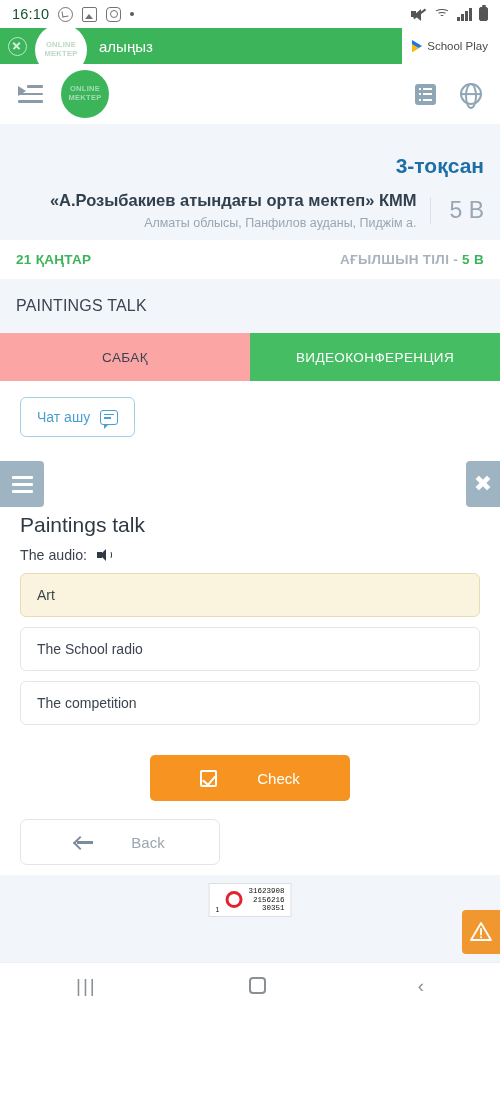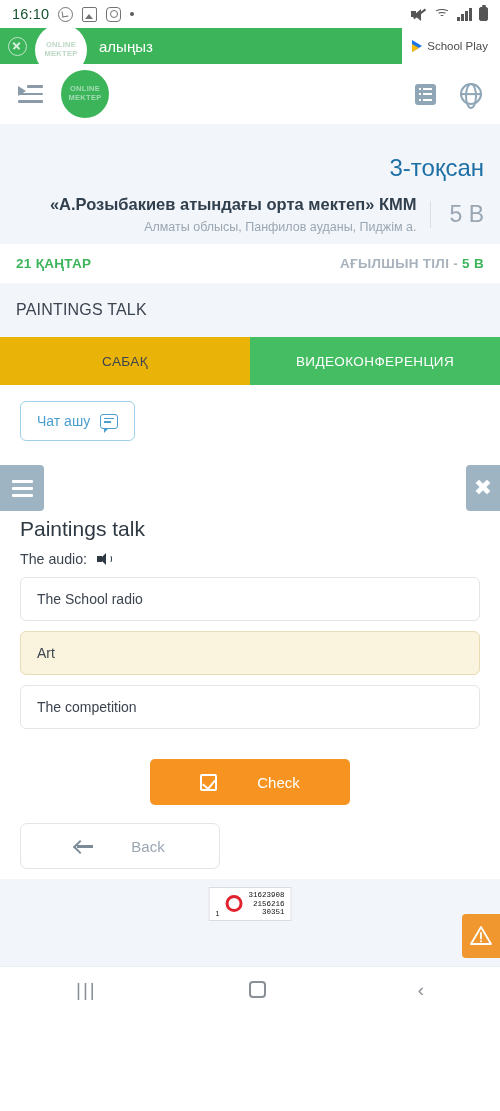--- a/index.html
+++ b/index.html
@@ -90,21 +90,21 @@
   .ic-globe::before{content:"";position:absolute;left:50%;top:-2px;transform:translateX(-50%);width:8px;height:22px;border:2px solid #8fa6b6;border-radius:50%;}
   .ic-globe::after{content:"";position:absolute;left:-2px;top:50%;transform:translateY(-50%);width:22px;height:1.8px;background:#8fa6b6;}
 
   
   .page { background: #f2f6fb; }
   .cut-text { height: 24px; position: relative; overflow: hidden; }
   .cut-text span { position: absolute; left: 205px; top: -11px; font-size: 14px; color: #c9cfd8; }
 
   .quarter {
     text-align: right; padding: 6px 16px 12px 0;
-    font-size: 24px; font-weight: normal; color: #1d6fa5;
+    font-size: 21px; font-weight: bold; color: #1d6fa5;
   }
   .schoolrow { display: flex; align-items: center; padding: 0 16px 10px 16px; }
   .school { flex: 1; text-align: right; padding-right: 14px; }
   .school-name { font-size: 16.5px; font-weight: bold; color: #32404e; line-height: 21px; }
   .school-addr { font-size: 12.5px; color: #9aa6b2; margin-top: 5px; }
   .grade {
     border-left: 1px solid #d8e0ea; padding-left: 18px; font-size: 23px;
     color: #9aa6b2; font-weight: 500; white-space: nowrap;
   }
   .datebar {
@@ -113,21 +113,21 @@
   }
   .datebar .dt { color: #3cb45a; letter-spacing: .3px; }
   .datebar .subj { color: #a8b2bd; letter-spacing: .3px; }
   .datebar .subj b { color: #3cb45a; }
   .lessontitle { padding: 18px 16px; font-size: 16px; color: #3c4450; letter-spacing: .2px; }
 
   
   .tabs { display: flex; height: 48px; }
   .tab { flex: 1; display: flex; align-items: center; justify-content: center;
     font-size: 13.5px; letter-spacing: .4px; }
-  .tab.inactive { background: #eab308; color: #3c4450; }
+  .tab.inactive { background: #fca5a5; color: #3c4450; }
   .tab.active { background: #45bd63; color: #fff; }
 
   .chatwrap { background: #fff; padding: 16px 16px 22px 20px; }
   .chatbtn {
     display: inline-flex; align-items: center; gap: 10px;
     border: 1px solid #9fd0e8; border-radius: 6px; background: #fff;
     padding: 11px 16px; font-size: 14px; color: #4a9fd0;
   }
   .ic-chat { width: 18px; height: 15px; border: 1.8px solid #4a9fd0; border-radius: 3px; position: relative; }
   .ic-chat i { position: absolute; left: 3px; height: 1.6px; background: #4a9fd0; }
@@ -315,22 +315,22 @@
 
 
       <div class="ex-audio">
         <span>The audio:</span>
         <span class="spk">
             <i></i>
           </span>
       </div>
 
       <div class="options">
+        <div class="opt selected">Art</div>
         <div class="opt">The School radio</div>
-        <div class="opt selected">Art</div>
         <div class="opt">The competition</div>
       </div>
 
       <div class="actions">
         <div class="btn-check">
           <span class="ic-check"></span>
           <span>Check</span>
         </div>
         <div class="btn-back">
           <span class="ic-arrow-l"></span>

